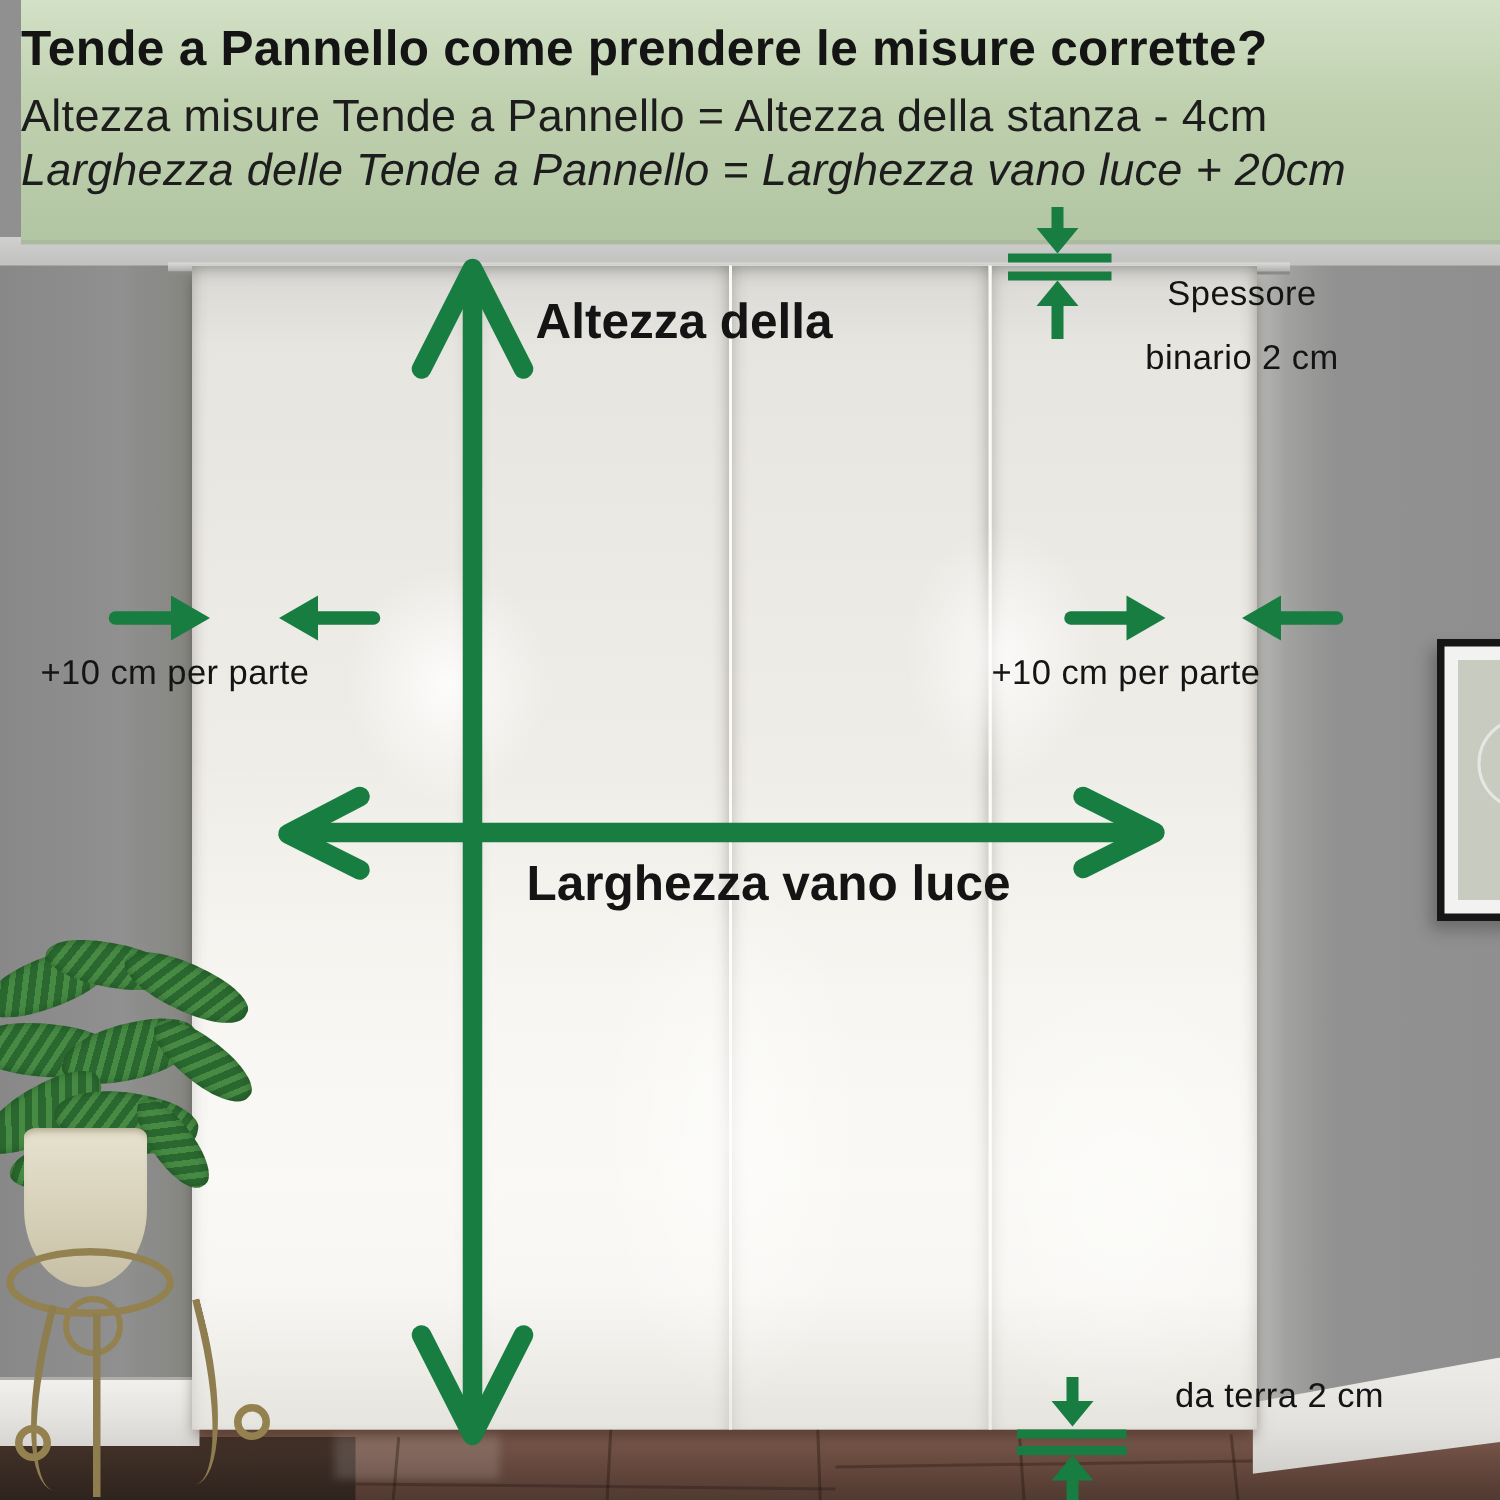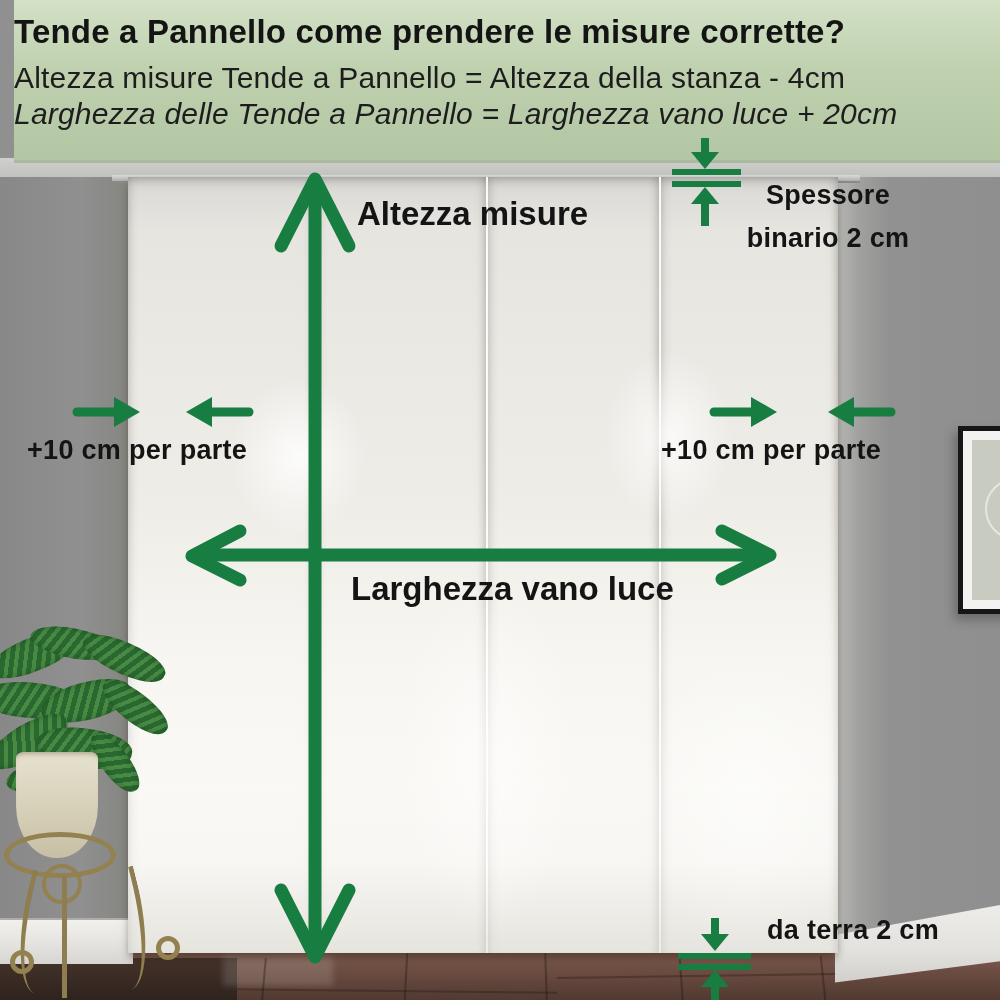--- a/index.html
+++ b/index.html
@@ -93,21 +93,21 @@
   .leg-r{left:112px;top:248px;border-right:5px solid #8e7d4e;border-radius:0 0 90% 0;transform:rotate(-14deg);}
   .leg-c{left:62px;top:256px;width:5px;height:122px;background:#8e7d4e;}
   .stand-foot{position:absolute;width:24px;height:24px;border:5px solid #93824f;border-radius:50%;box-sizing:border-box;}
   .f1{left:10px;top:330px;} .f2{left:156px;top:316px;}
   
   .annotations{position:absolute;left:0;top:0;z-index:10;pointer-events:none;}
   .annotations .shaft,.annotations .head{stroke:var(--accent,#177d41);fill:none;}
   .annotations .solid{fill:var(--accent,#177d41);stroke:none;}
   .ann-label{position:absolute;z-index:11;color:#141414;white-space:nowrap;}
   .lbl-bold{font-size:33px;font-weight:700;}
-  .lbl-reg{font-size:27px;font-weight:700;letter-spacing:.3px;}
+  .lbl-reg{font-size:23px;font-weight:400;letter-spacing:.3px;}
   .lbl-center{text-align:center;white-space:normal;}
   #room-height-label{left:357px;top:195px;}
   #window-width-label{left:351px;top:570px;}
   #left-margin-label{left:27px;top:435px;}
   #right-margin-label{left:661px;top:435px;}
   #rail-thickness-label{left:723px;top:174px;width:210px;line-height:43px;}
   #floor-gap-label{left:748px;top:906px;width:210px;line-height:48px;}
 </style>
 </head>
 <body>
@@ -209,21 +209,21 @@
   <g>
     <path class="shaft" d="M715 918 L715 936" stroke-width="8"></path>
     <polygon class="solid" points="701,934 715,951 729,934"></polygon>
     <path class="shaft" d="M678 956 L751 956" stroke-width="6"></path>
     <path class="shaft" d="M678 967 L751 967" stroke-width="6"></path>
     <polygon class="solid" points="701,987 715,970 729,987"></polygon>
     <path class="shaft" d="M715 986 L715 1000" stroke-width="8"></path>
   </g>
 </svg>
 
-<div class="ann-label lbl-bold" id="room-height-label">Altezza misure</div>
+<div class="ann-label lbl-bold" id="room-height-label">Altezza della</div>
 <div class="ann-label lbl-bold" id="window-width-label">Larghezza vano luce</div>
 <div class="ann-label lbl-reg" id="left-margin-label">+10 cm per parte</div>
 <div class="ann-label lbl-reg" id="right-margin-label">+10 cm per parte</div>
 <div class="ann-label lbl-reg lbl-center" id="rail-thickness-label">
   <div>Spessore</div>
   <div>binario 2 cm</div>
 </div>
 <div class="ann-label lbl-reg lbl-center" id="floor-gap-label">
   <div>da terra 2 cm</div>
 </div>

